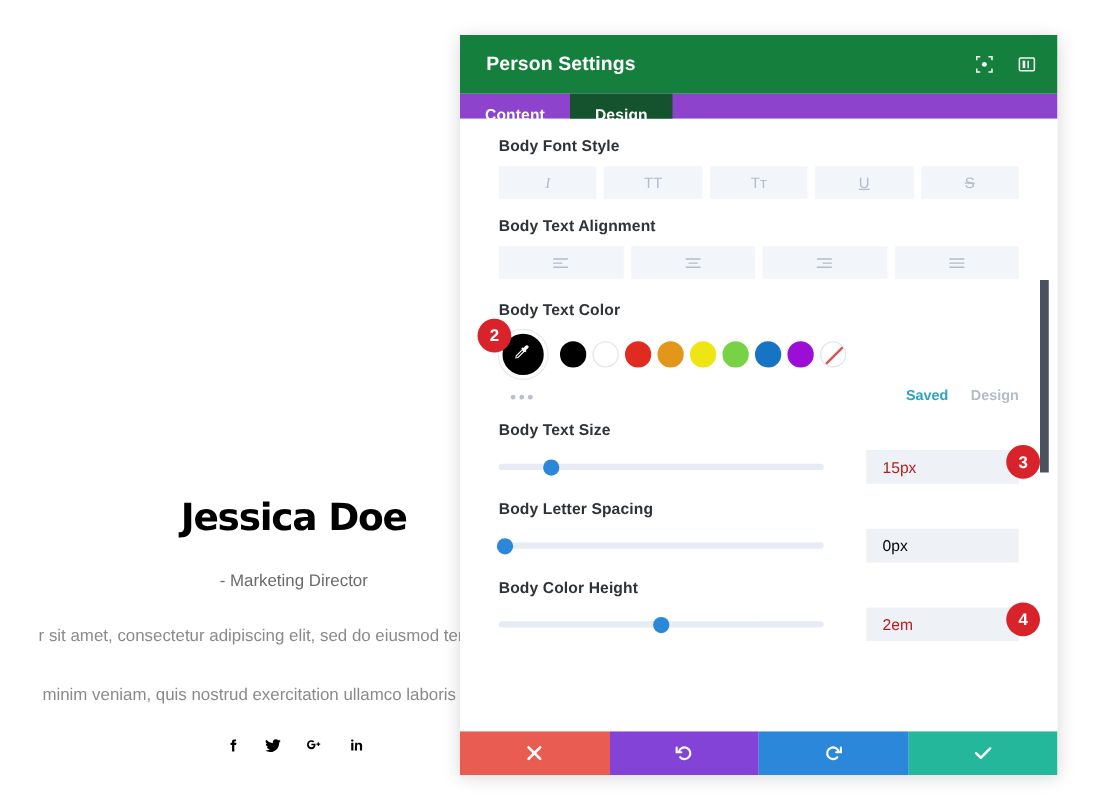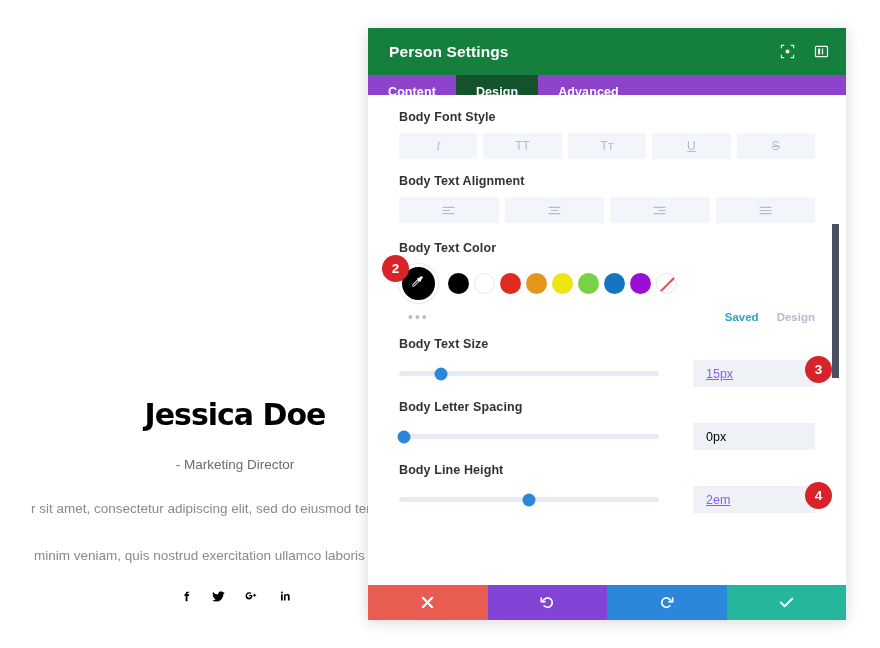--- a/index.html
+++ b/index.html
@@ -310,21 +310,21 @@
     height: 27px;
     background: #eef1f6;
     display: flex;
     align-items: center;
     padding-left: 13px;
     box-sizing: border-box;
     font-size: 12.5px;
     cursor: text;
     flex: none;
   }
-  .value-box.filled { color: #8b5cf6; text-decoration: underline; }
+  .value-box.filled { color: #b91c1c; }
   .value-box.placeholder { color: #000000; }
 
   
   .badge {
     position: absolute;
     width: 27px; height: 27px;
     border-radius: 50%;
     background: #d8232a;
     color: #ffffff;
     font-size: 13.5px;
@@ -408,21 +408,20 @@
           <rect x="4.4" y="4.8" width="2.2" height="6.4" fill="#ffffff" stroke="none"></rect>
           <line x1="9.1" y1="4.8" x2="9.1" y2="11.2"></line>
         </svg>
       </span>
     </div>
   </div>
 
   <div class="tabs">
     <div class="tab">Content</div>
     <div class="tab active">Design</div>
-    <div class="tab">Advanced</div>
   </div>
 
   <div class="modal-body">
 
     <div class="scroll-track">
       <div class="scroll-thumb"></div>
     </div>
 
 
     <div class="field">
@@ -526,21 +525,21 @@
         <div class="slider">
           <div class="slider-track"></div>
           <div class="slider-thumb" style="left:2%;"></div>
         </div>
         <div class="value-box placeholder">0px</div>
       </div>
     </div>
 
     <div class="field" style="padding-top:13px;">
       <div class="field-label">
-        <span>Body Line Height</span>
+        <span>Body Color Height</span>
       </div>
       <div class="slider-row">
         <div class="slider">
           <div class="slider-track"></div>
           <div class="slider-thumb" style="left:50%;"></div>
         </div>
         <div class="value-box filled">2em</div>
       </div>
       <div class="badge" style="right:-17px; top:32px;">4</div>
     </div>

